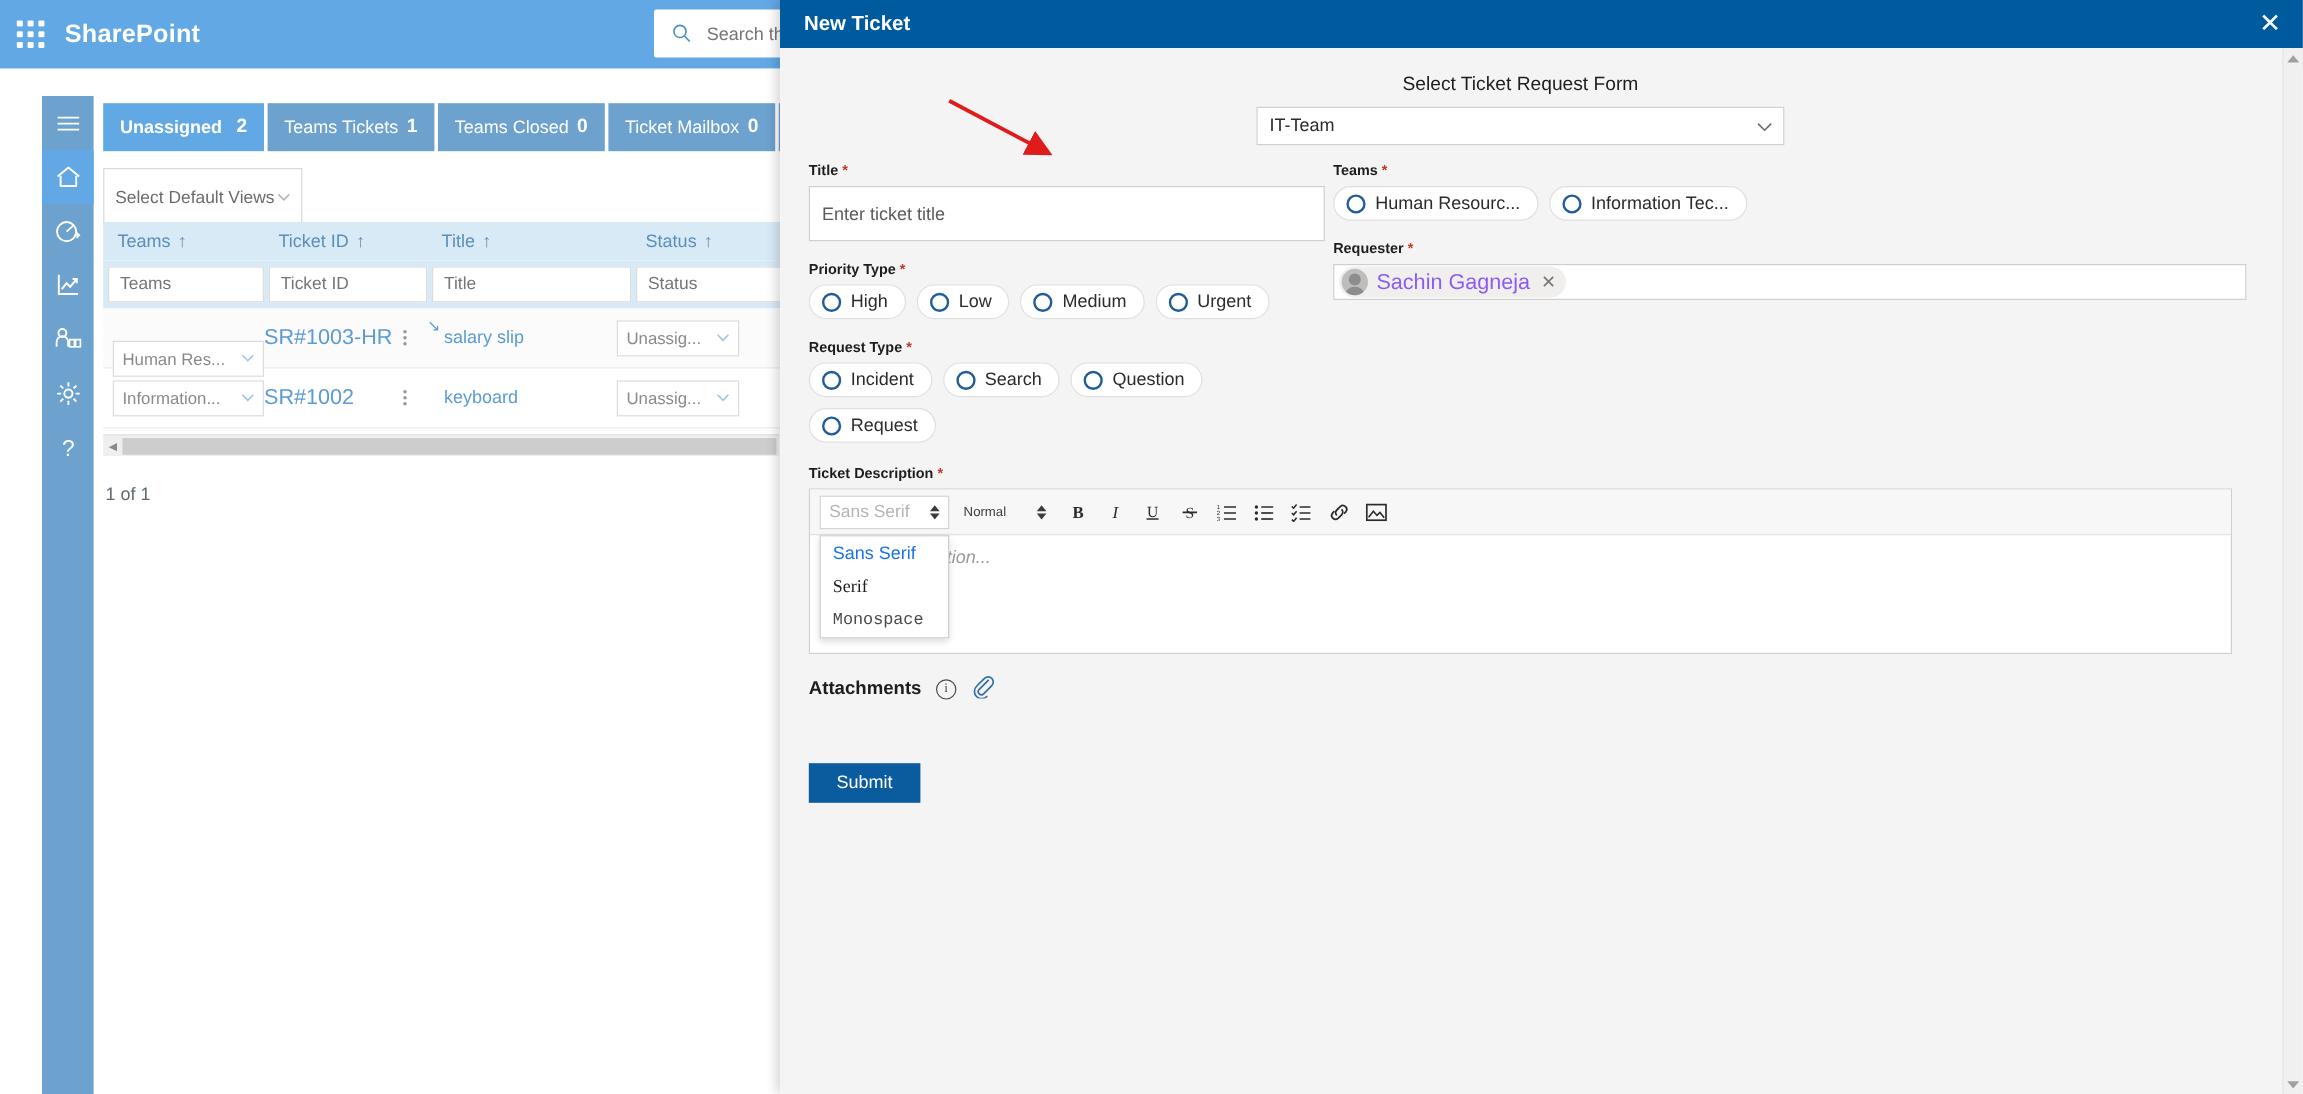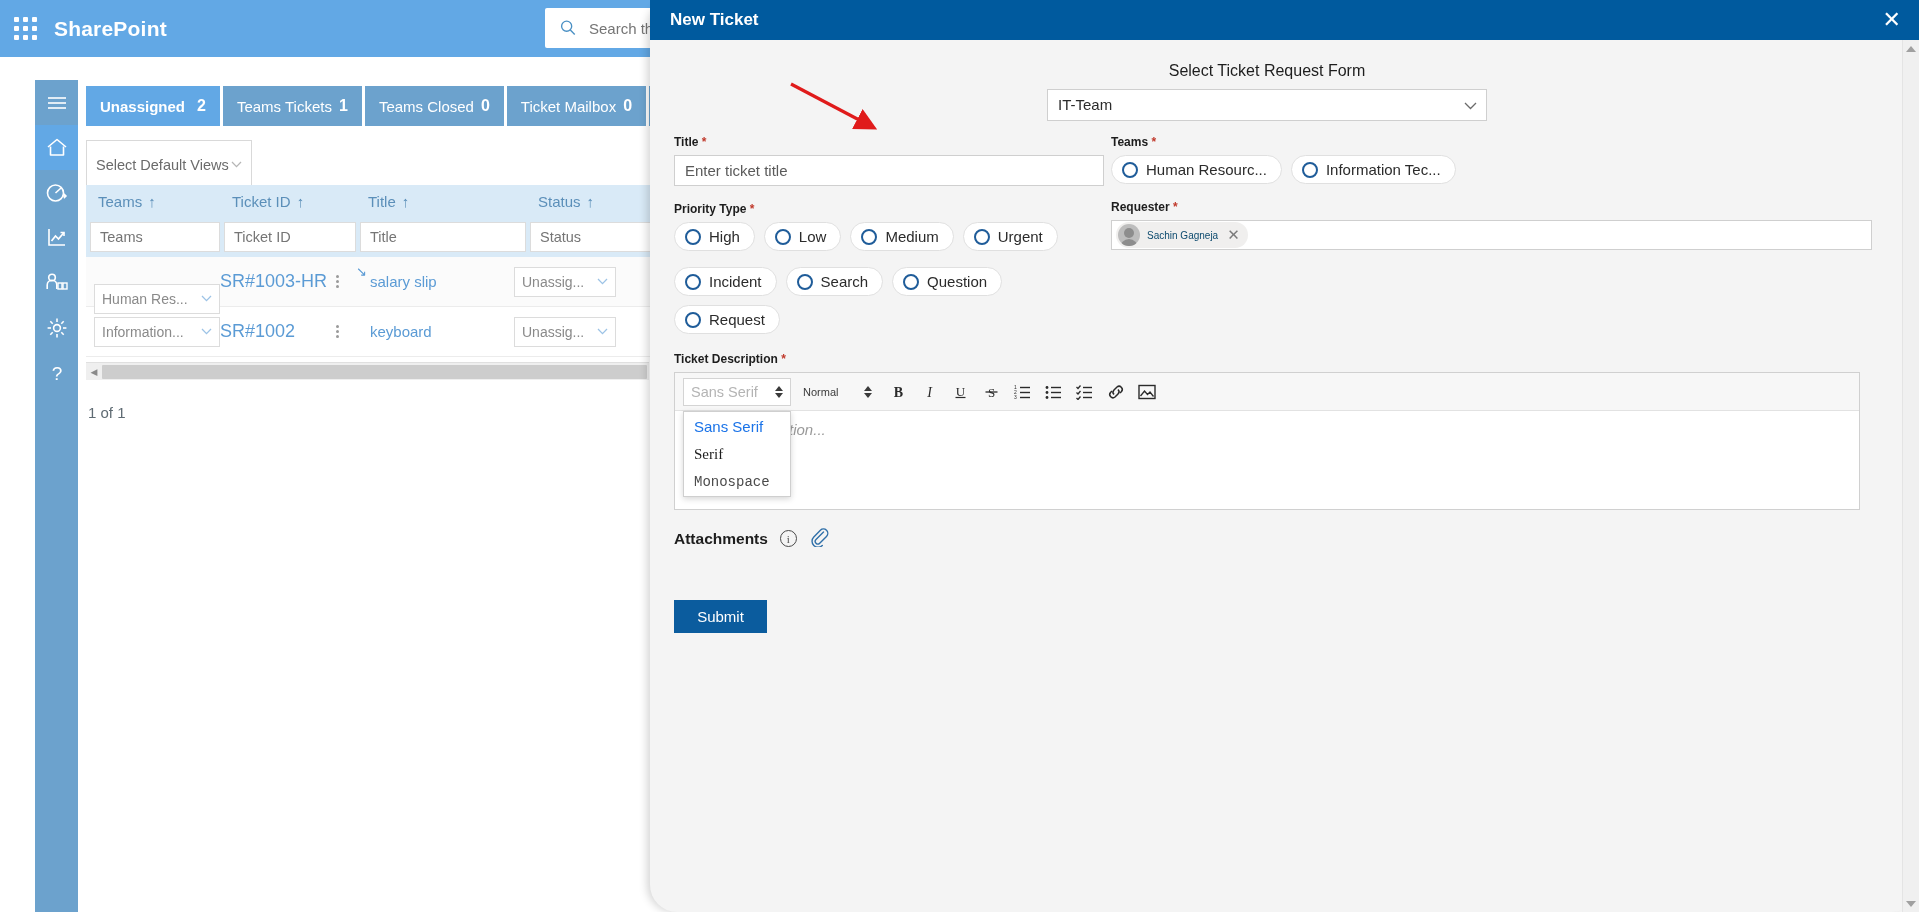--- a/index.html
+++ b/index.html
@@ -91,21 +91,21 @@
     position: absolute; left: 86px; top: 362px; width: 563px; height: 18px;
     background: #efefef; border-top: 1px solid #e0e0e0; display: flex; align-items: center;
   }
   .hscroll .arr { width: 16px; text-align: center; font-size: 9px; color: #8a8a8a; }
   .hscroll .thumb { height: 14px; background: #cdcdcd; border-radius: 1px; flex: 1; margin-right: 2px; }
   .pager { position: absolute; left: 88px; top: 404px; font-size: 15px; color: #5f6b73; }
 
   
   .modal {
     position: absolute; left: 650px; top: 0; width: 1269px; height: 912px;
-    background: #f4f4f4; box-shadow: -3px 0 9px rgba(0,0,0,.17); border-radius: 27px;
+    background: #f4f4f4; box-shadow: -3px 0 9px rgba(0,0,0,.17);
   }
   .modal-head {
     height: 40px; background: #005a9e; display: flex; align-items: center;
     justify-content: space-between; padding: 0 18px 0 20px;
   }
   .modal-title { color: #fff; font-size: 17px; font-weight: bold; }
   .modal-close { color: #fff; font-size: 22px; line-height: 1; cursor: pointer; }
 
   .modal-body { position: relative; height: 872px; overflow: hidden; }
   .mscroll {
@@ -132,21 +132,21 @@
   .arrow-ann { position: absolute; left: 135px; top: 38px; pointer-events: none; }
 
   .cols { display: flex; gap: 0; margin-top: 14px; }
   .col-l { width: 437px; padding-left: 12px; }
   .col-r { flex: 1; padding-left: 12px; }
 
   .flabel { font-size: 12px; font-weight: bold; color: #1d1d1d; margin-bottom: 6px; display: block; }
   .req { color: #c0392b; font-weight: bold; }
 
   .tinput {
-    width: 430px; height: 31px; border: 1px solid #cfcfcf; background: #fff; padding: 0 10px;
+    width: 430px; height: 46px; border: 1px solid #cfcfcf; background: #fff; padding: 0 10px;
     font-size: 15px; color: #4a4a4a; outline: none; font-family: "Liberation Sans", sans-serif;
   }
   .tinput::placeholder { color: #5a5a5a; }
 
   .pillrow { display: flex; gap: 9px; flex-wrap: wrap; }
   .pill {
     height: 29px; border: 1px solid #e0e0e0; border-radius: 15px; background: #fff;
     display: inline-flex; align-items: center; gap: 8px; padding: 0 14px 0 10px; cursor: pointer; justify-content: flex-end;
   }
   .pill .radio { width: 16px; height: 16px; border: 2px solid #1f5c99; border-radius: 50%; flex: none; }
@@ -158,21 +158,21 @@
     width: 100%; height: 30px; background: #fff; border: 1px solid #cfcfcf;
     display: flex; align-items: center; padding: 0 4px;
   }
   .chip {
     height: 26px; background: #f0efee; border-radius: 13px; display: inline-flex; align-items: center;
     gap: 7px; padding: 0 8px 0 2px;
   }
   .chip .avatar { width: 22px; height: 22px; border-radius: 50%; background: #bdbdbd; flex: none; overflow: hidden; position: relative; }
   .chip .avatar::before { content:""; position:absolute; left:6px; top:4px; width:10px; height:10px; border-radius:50%; background:#8d8d8d; }
   .chip .avatar::after { content:""; position:absolute; left:2px; top:15px; width:18px; height:12px; border-radius:9px 9px 0 0; background:#8d8d8d; }
-  .chip .cname { font-size: 10px; color: #0c4a6e; }
+  .chip .cname { font-size: 18px; color: #8b5cf6; }
   .chip .cx { font-size: 15px; color: #7a7a7a; cursor: pointer; margin-left: 2px; }
 
   
   .editor-wrap { margin: 4px 12px 0 12px; }
   .editor {
     border: 1px solid #d0d0d0; background: #fff; position: relative;
   }
   .etoolbar {
     height: 38px; background: #f7f7f7; border-bottom: 1px solid #e2e2e2;
     display: flex; align-items: center; gap: 2px; padding: 0 8px;
@@ -495,20 +495,24 @@
                 <span>Medium</span>
               </div>
               <div class="pill">
                 <div class="radio"></div>
                 <span>Urgent</span>
               </div>
             </div>
           </div>
 
           <div>
+            <label class="flabel">
+              <span>Request Type</span>
+              <span class="req">*</span>
+            </label>
             <div class="pillrow">
               <div class="pill">
                 <div class="radio"></div>
                 <span>Incident</span>
               </div>
               <div class="pill">
                 <div class="radio"></div>
                 <span>Search</span>
               </div>
               <div class="pill">

